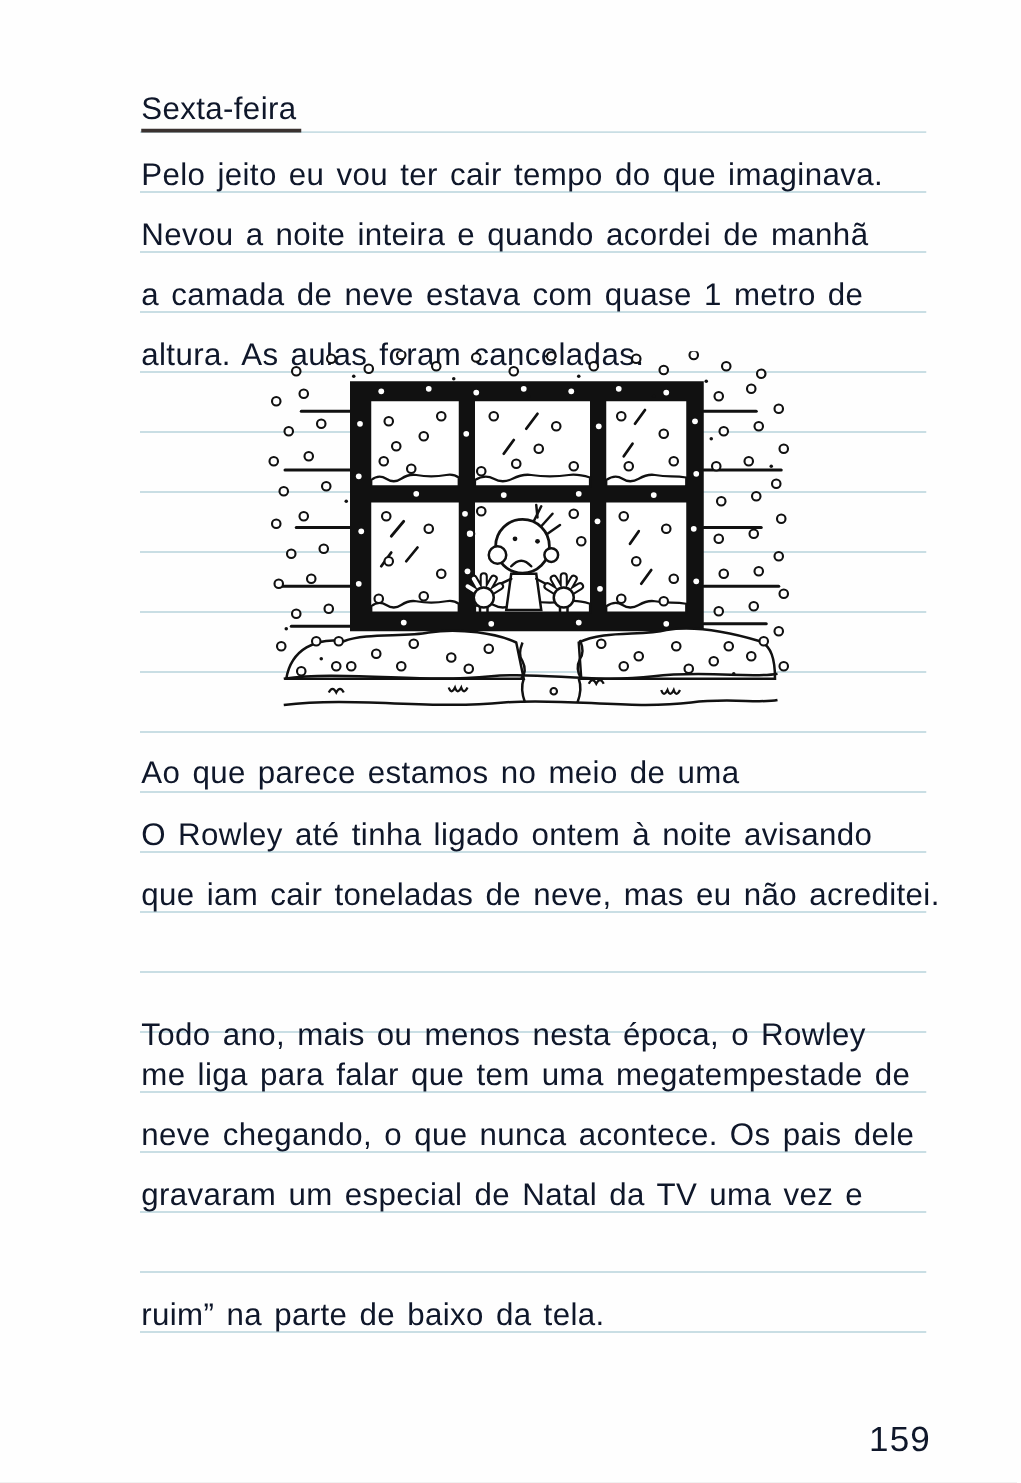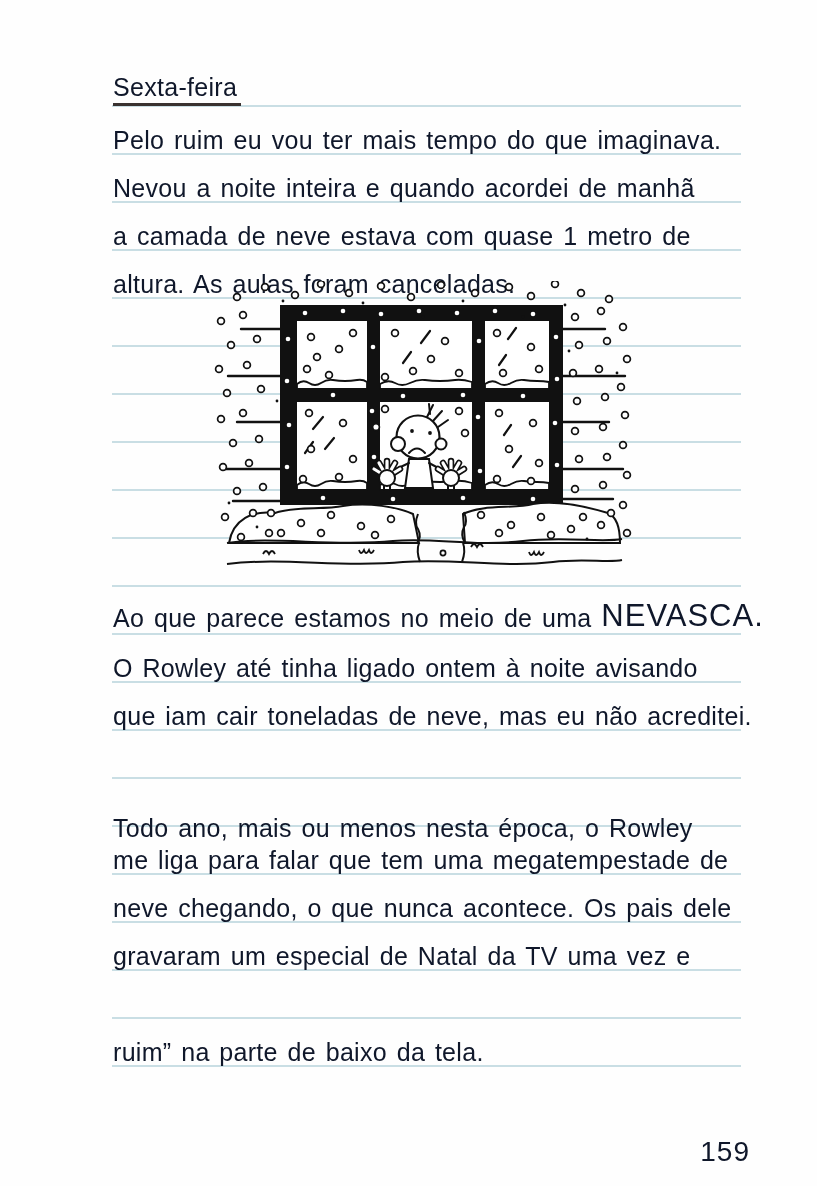--- a/index.html
+++ b/index.html
@@ -32,36 +32,36 @@
     display:inline-block;
     border-bottom:3px solid #3a3230;
     padding:0 4px 3px 0;
   }
   .t-p1l1{top:112px;} .t-p1l2{top:160px;} .t-p1l3{top:208px;} .t-p1l4{top:256px;}
   .t-p2l1{top:590px;} .t-p2l2{top:640px;} .t-p2l3{top:688px;}
   .t-p3l1{top:800px;} .t-p3l2{top:832px;} .t-p3l3{top:880px;}
   .t-p3l4{top:928px;} .t-p3l5{top:976px;} .t-p3l6{top:1024px;}
   .pagenum{
     position:absolute;top:1136px;left:690px;width:60px;
-    font-size:28px;letter-spacing:1px;text-align:right;
+    font-size:28px;letter-spacing:1px;text-align:center;
   }
   .illo{position:absolute;left:213px;top:281px;width:424px;height:300px;}
 </style>
 </head>
 <body>
 
 <div class="page">
 
   <div class="rules"></div>
 
   <div class="tl heading">
     <span>Sexta-feira</span>
   </div>
 
-  <div class="tl t-p1l1">Pelo ruim eu vou ter mais tempo do que imaginava.</div>
+  <div class="tl t-p1l1">Pelo jeito eu vou ter cair tempo do que imaginava.</div>
   <div class="tl t-p1l2">Nevou a noite inteira e quando acordei de manhã</div>
   <div class="tl t-p1l3">a camada de neve estava com quase 1 metro de</div>
   <div class="tl t-p1l4">altura. As aulas foram canceladas.</div>
 
   <svg class="illo" viewBox="0 0 424 300" xmlns="http://www.w3.org/2000/svg" aria-label="Menino olhando pela janela de seis vidraças durante uma nevasca, com neve caindo e acumulada no peitoril e no chão">
     <g stroke="#111" stroke-width="2.4" stroke-linecap="round" fill="none">
       <path d="M28,48 H67"></path>
         <path d="M15,95 H67"></path>
         <path d="M24,141 H67"></path>
         <path d="M10,188 H67"></path>
@@ -301,21 +301,21 @@
         <circle cx="16" cy="222" r="1.4"></circle>
         <circle cx="404" cy="92" r="1.4"></circle>
         <circle cx="210" cy="36" r="1.4"></circle>
         <circle cx="310" cy="36" r="1.4"></circle>
         <circle cx="44" cy="246" r="1.4"></circle>
         <circle cx="374" cy="258" r="1.4"></circle>
     </g>
   </svg>
 
   <div class="tl t-p2l1">
-    <span>Ao que parece estamos no meio de uma </span><span class="caps">NEVASCA.</span>
+    <span>Ao que parece estamos no meio de uma </span>
   </div>
   <div class="tl t-p2l2">O Rowley até tinha ligado ontem à noite avisando</div>
   <div class="tl t-p2l3">que iam cair toneladas de neve, mas eu não acreditei.</div>
 
   <div class="tl t-p3l1">Todo ano, mais ou menos nesta época, o Rowley</div>
   <div class="tl t-p3l2">me liga para falar que tem uma megatempestade de</div>
   <div class="tl t-p3l4">gravaram um especial de Natal da TV uma vez e</div>
   <div class="tl t-p3l3">neve chegando, o que nunca acontece. Os pais dele</div>
   <div class="tl t-p3l6">ruim” na parte de baixo da tela.</div>
 

